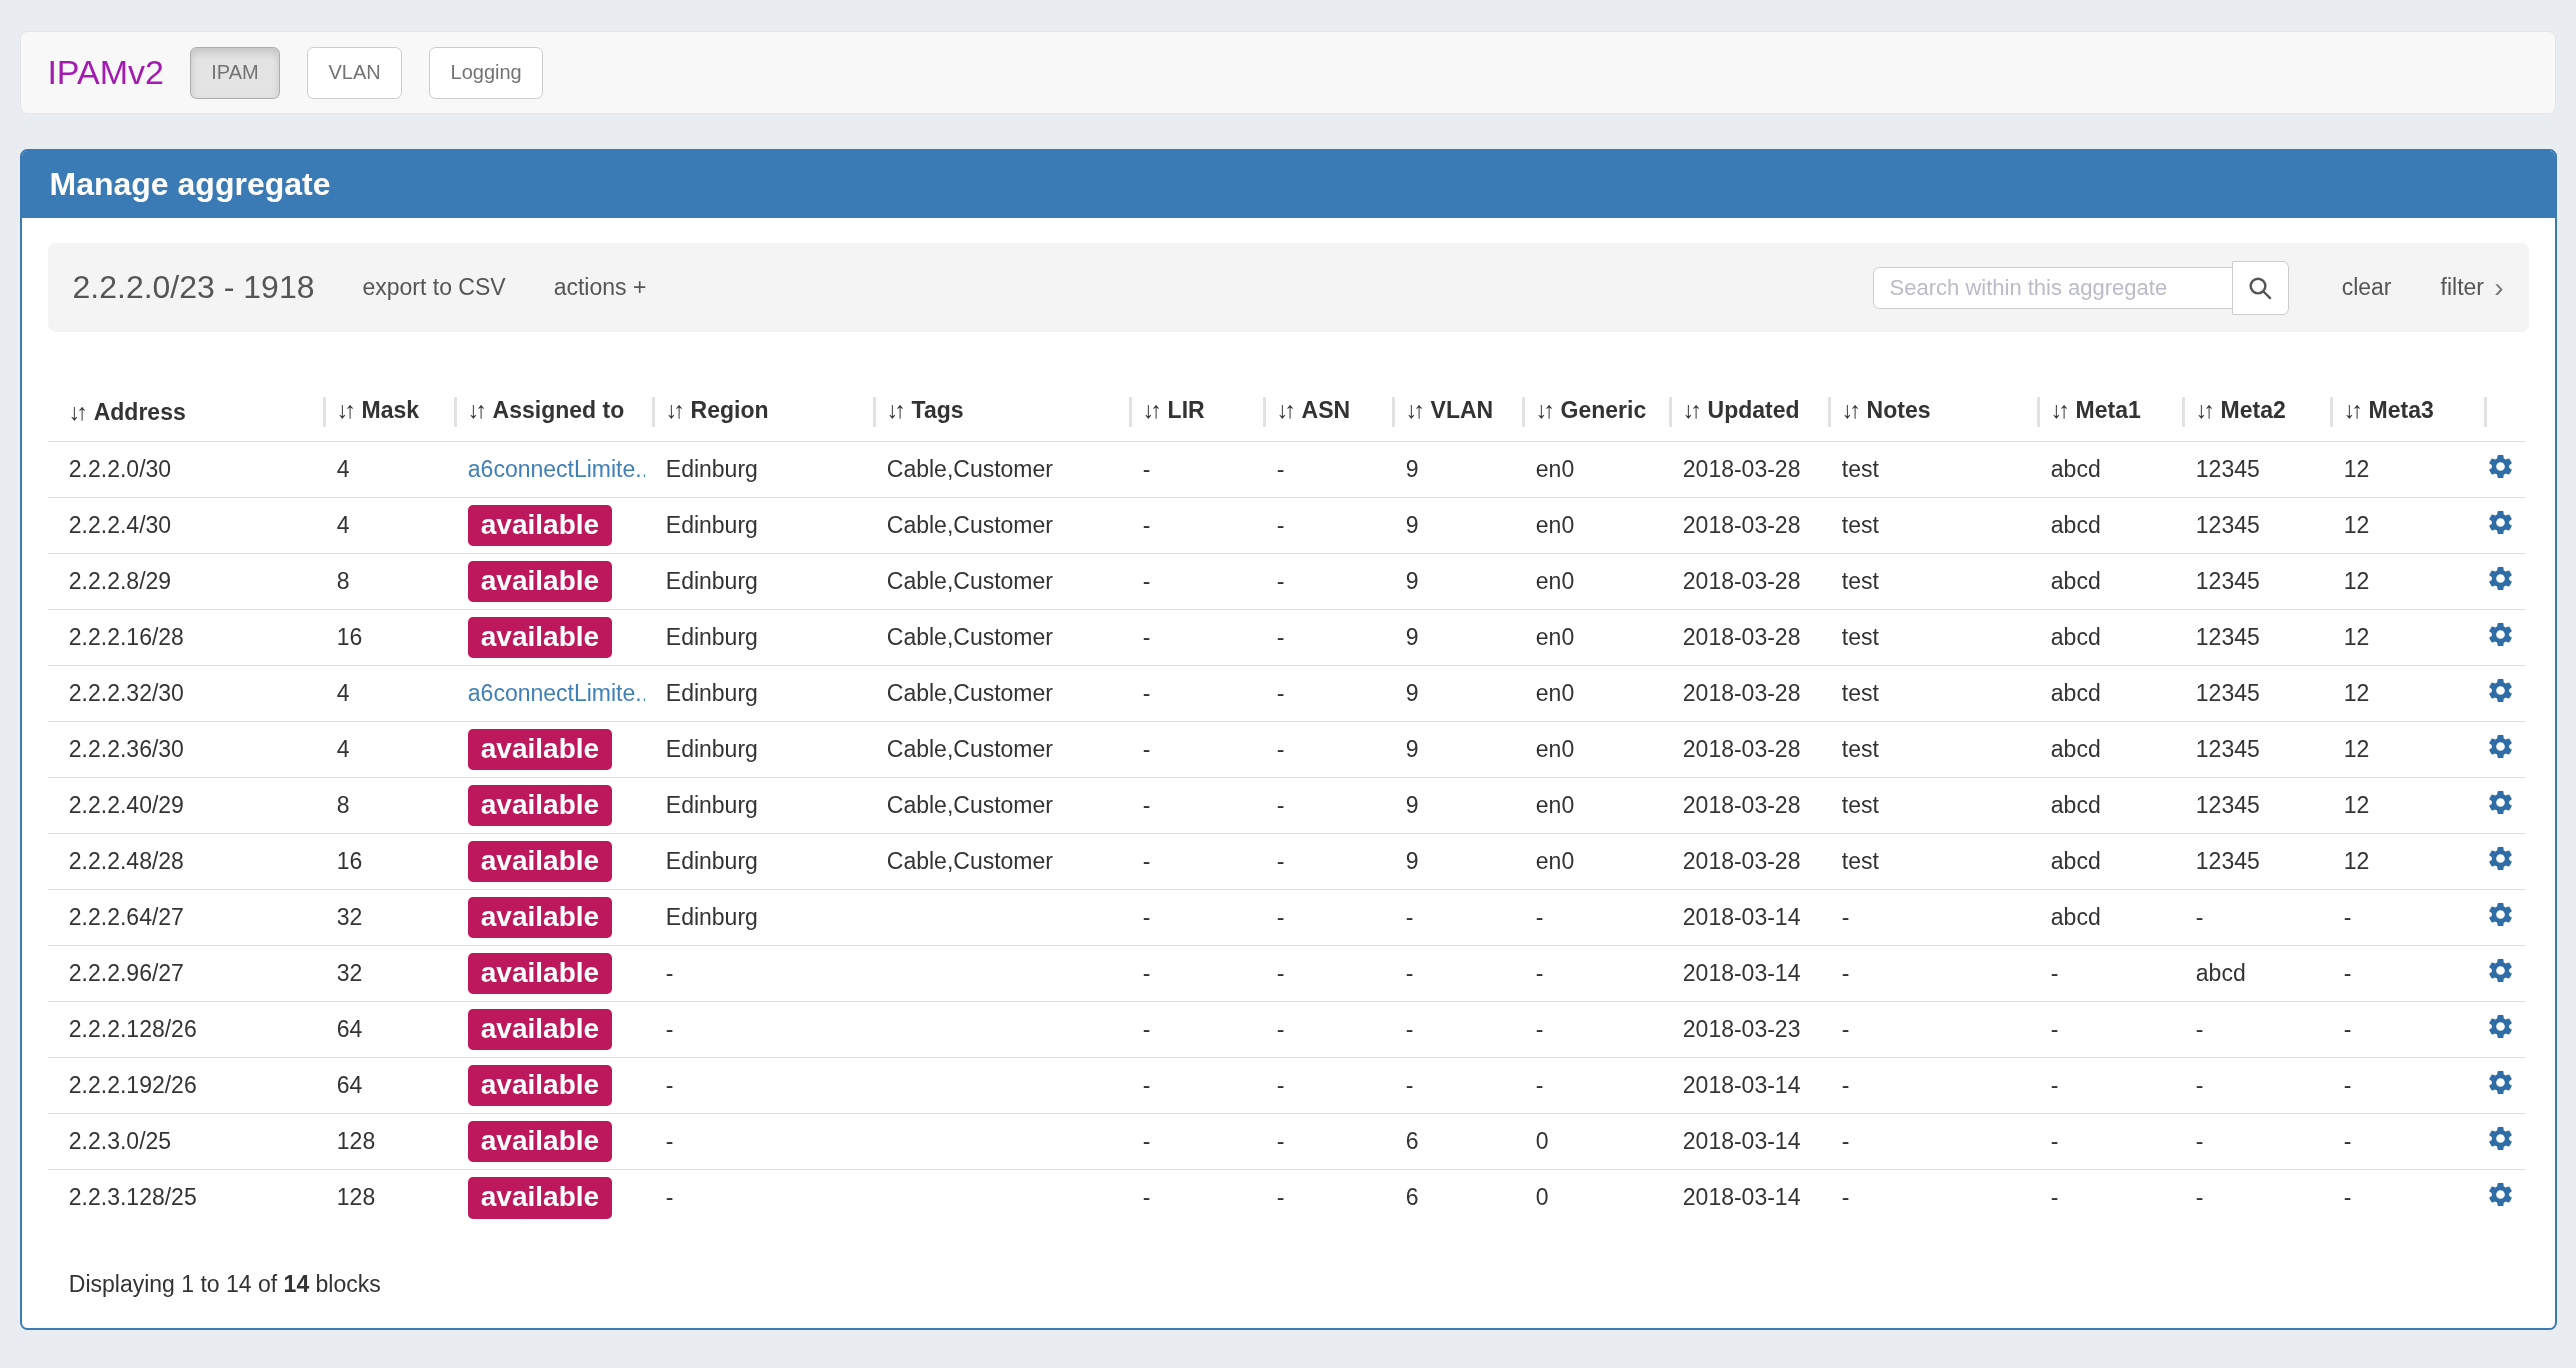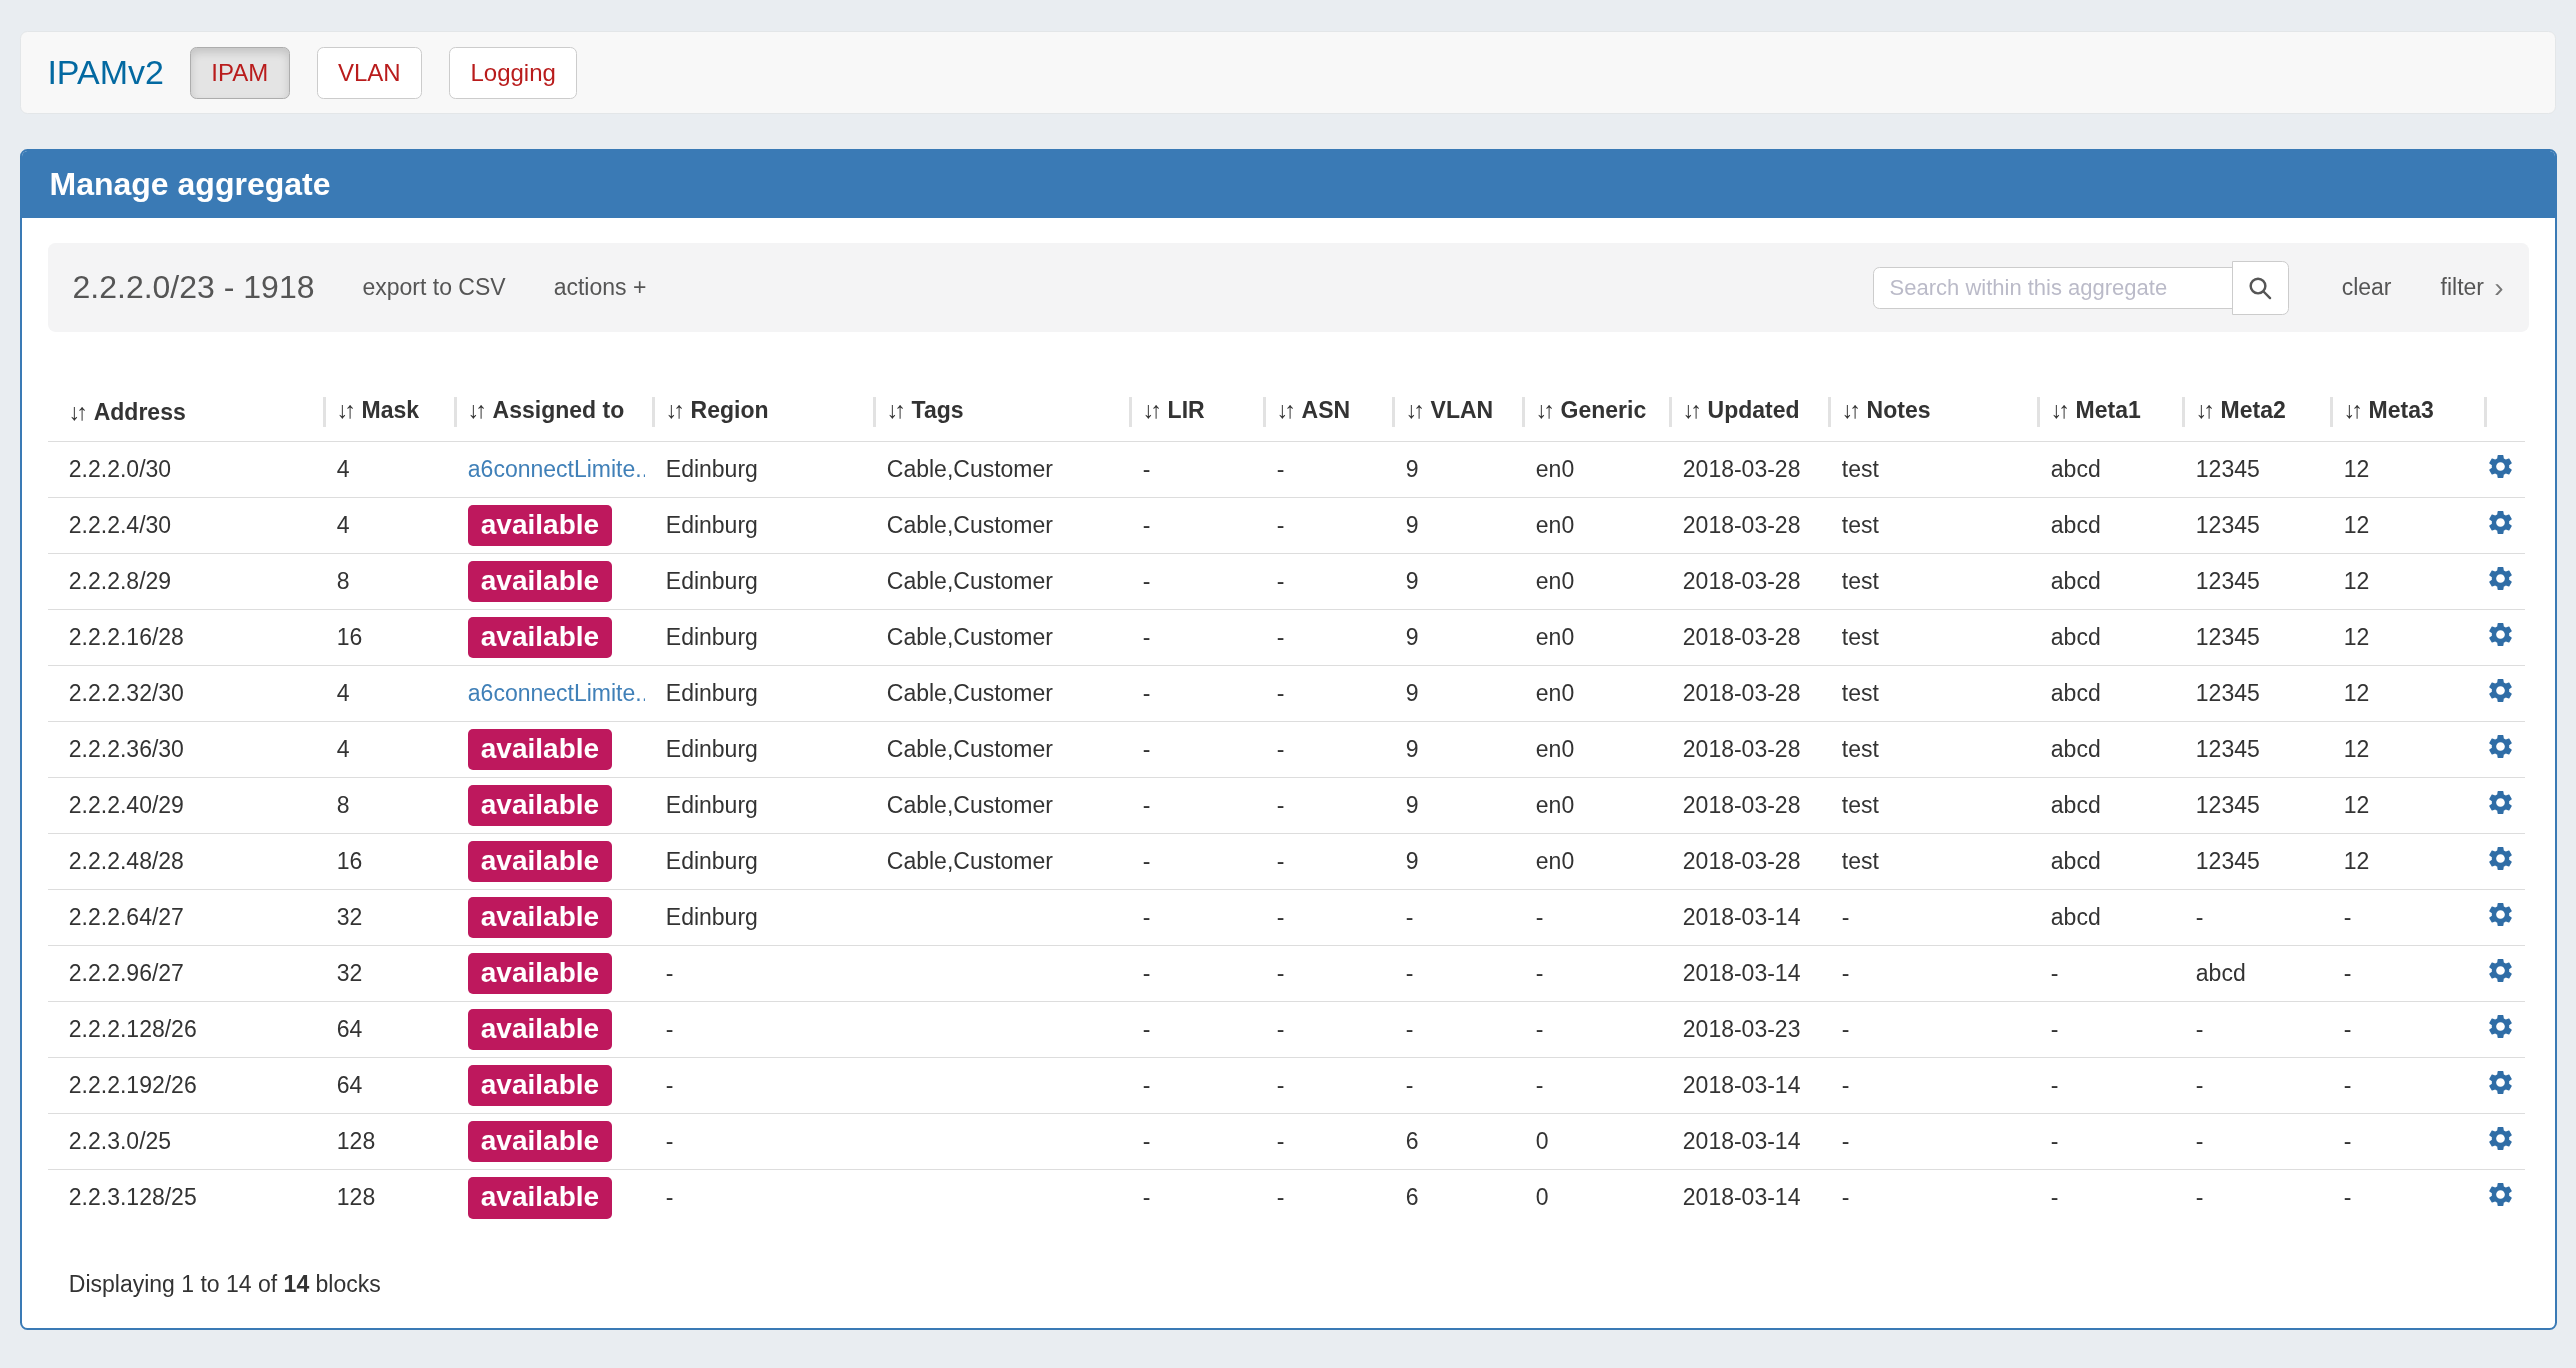--- a/index.html
+++ b/index.html
@@ -15,23 +15,23 @@
   
   .navbar {
     margin:31px 20.4px 0;
     height:83px;
     background:#f8f8f8;
     border:0.9px solid #e3e6e8;
     border-radius:7.4px;
     display:flex; align-items:center;
     padding:0 26px;
   }
-  .brand { font-size:34px; color:#0369a1; margin-right:26px; text-decoration:none; }
+  .brand { font-size:34px; color:#a21caf; margin-right:26px; text-decoration:none; }
   .nav-btn {
-    font-size:24px; color:#b91c1c;
+    font-size:20px; color:#737373;
     background:#fff; border:0.9px solid #ccc; border-radius:6.5px;
     height:52px; padding:0 20.4px; margin-right:27px;
     display:inline-flex; align-items:center;
     cursor:pointer; font-family:inherit;
   }
   .nav-btn.active {
     background:#e4e4e4; border-color:#adadad;
     box-shadow:inset 0 4.6px 8.3px rgba(0,0,0,0.14);
   }
 

